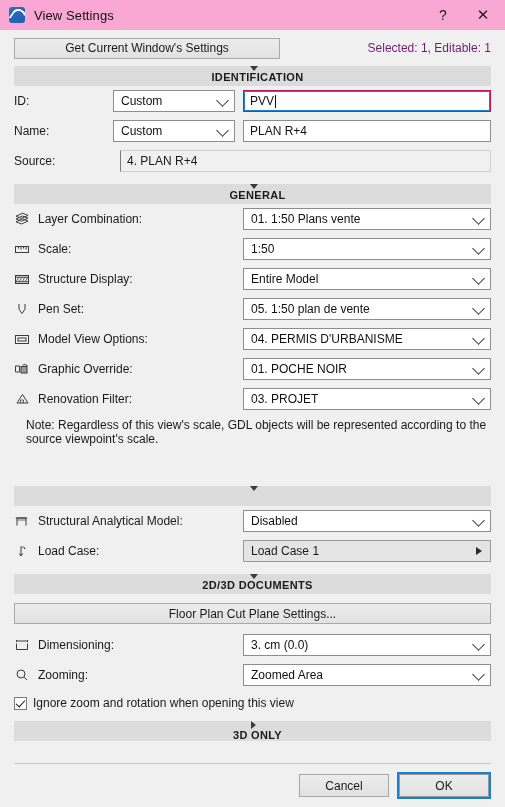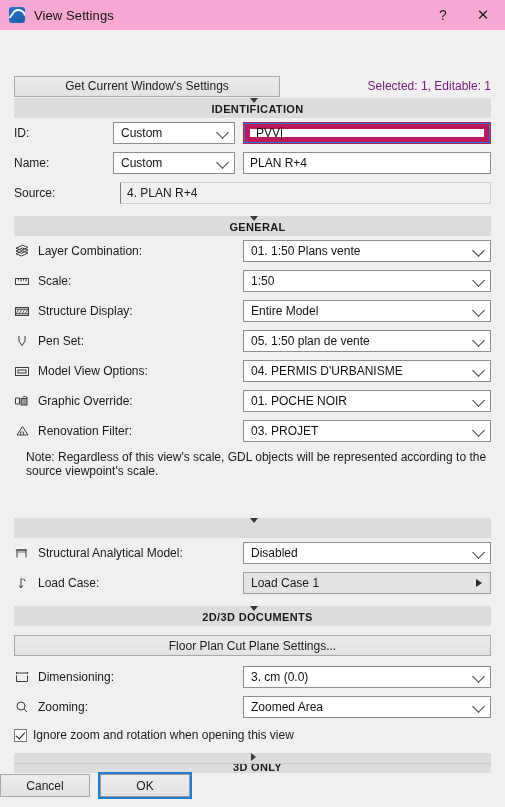--- a/index.html
+++ b/index.html
@@ -53,27 +53,26 @@
     width: 36px; height: 30px;
     display: flex; align-items: center; justify-content: center;
     font-size: 14px;
     color: #1c1c1c;
     background: transparent;
   }
   .tb-btn.close { width: 44px; font-size: 15px; }
 
   
   .top-row {
-    height: 24px;
+    height: 36px;
     display: flex;
     align-items: center;
     padding: 0 14px;
     box-sizing: border-box;
     background: #f0f0f0;
-    margin-top: 44px;
   }
   .btn {
     background: linear-gradient(#ececec,#e2e2e2);
     border: 1px solid #a8a8a8;
     color: #1a1a1a;
     font-size: 12px;
     font-family: "Liberation Sans", sans-serif;
     display: flex; align-items: center; justify-content: center;
     box-sizing: border-box;
     border-radius: 0;
@@ -175,21 +174,21 @@
     border: 1px solid #8d8d8d;
     background: #ffffff;
     display: flex; align-items: center;
     box-sizing: border-box;
     padding: 0 6px;
     font-size: 12px;
     color: #111;
     width: 248px;
   }
   .textfield.focused {
-    border: 7px solid #be185d;
+    border: 1px solid #be185d;
     outline: 1px solid #1a7fd4;
     outline-offset: -2px;
   }
   .caret {
     display: inline-block;
     width: 1px; height: 13px;
     background: #111;
     margin-left: 1px;
   }
   .readonly-field {
@@ -270,20 +269,21 @@
     bottom: 43px;
     height: 1px;
     background: #c9c9c9;
   }
   .footer {
     position: absolute;
     left: 0; right: 0; bottom: 0;
     height: 43px;
     display: flex;
     align-items: center;
+    justify-content: flex-end;
     padding-right: 14px;
     box-sizing: border-box;
   }
   #cancel-btn { width: 90px; height: 23px; margin-right: 10px; }
   #ok-btn {
     width: 90px; height: 23px;
     border: 1px solid #9a9a9a;
     box-shadow: 0 0 0 2px #1a7fd4;
     margin-right: 2px;
   }

